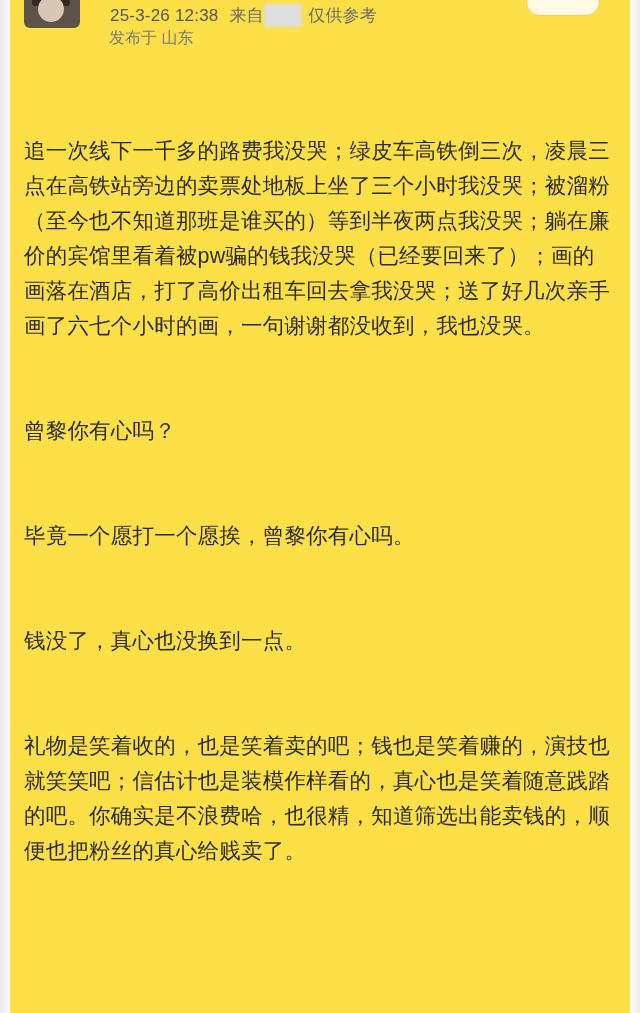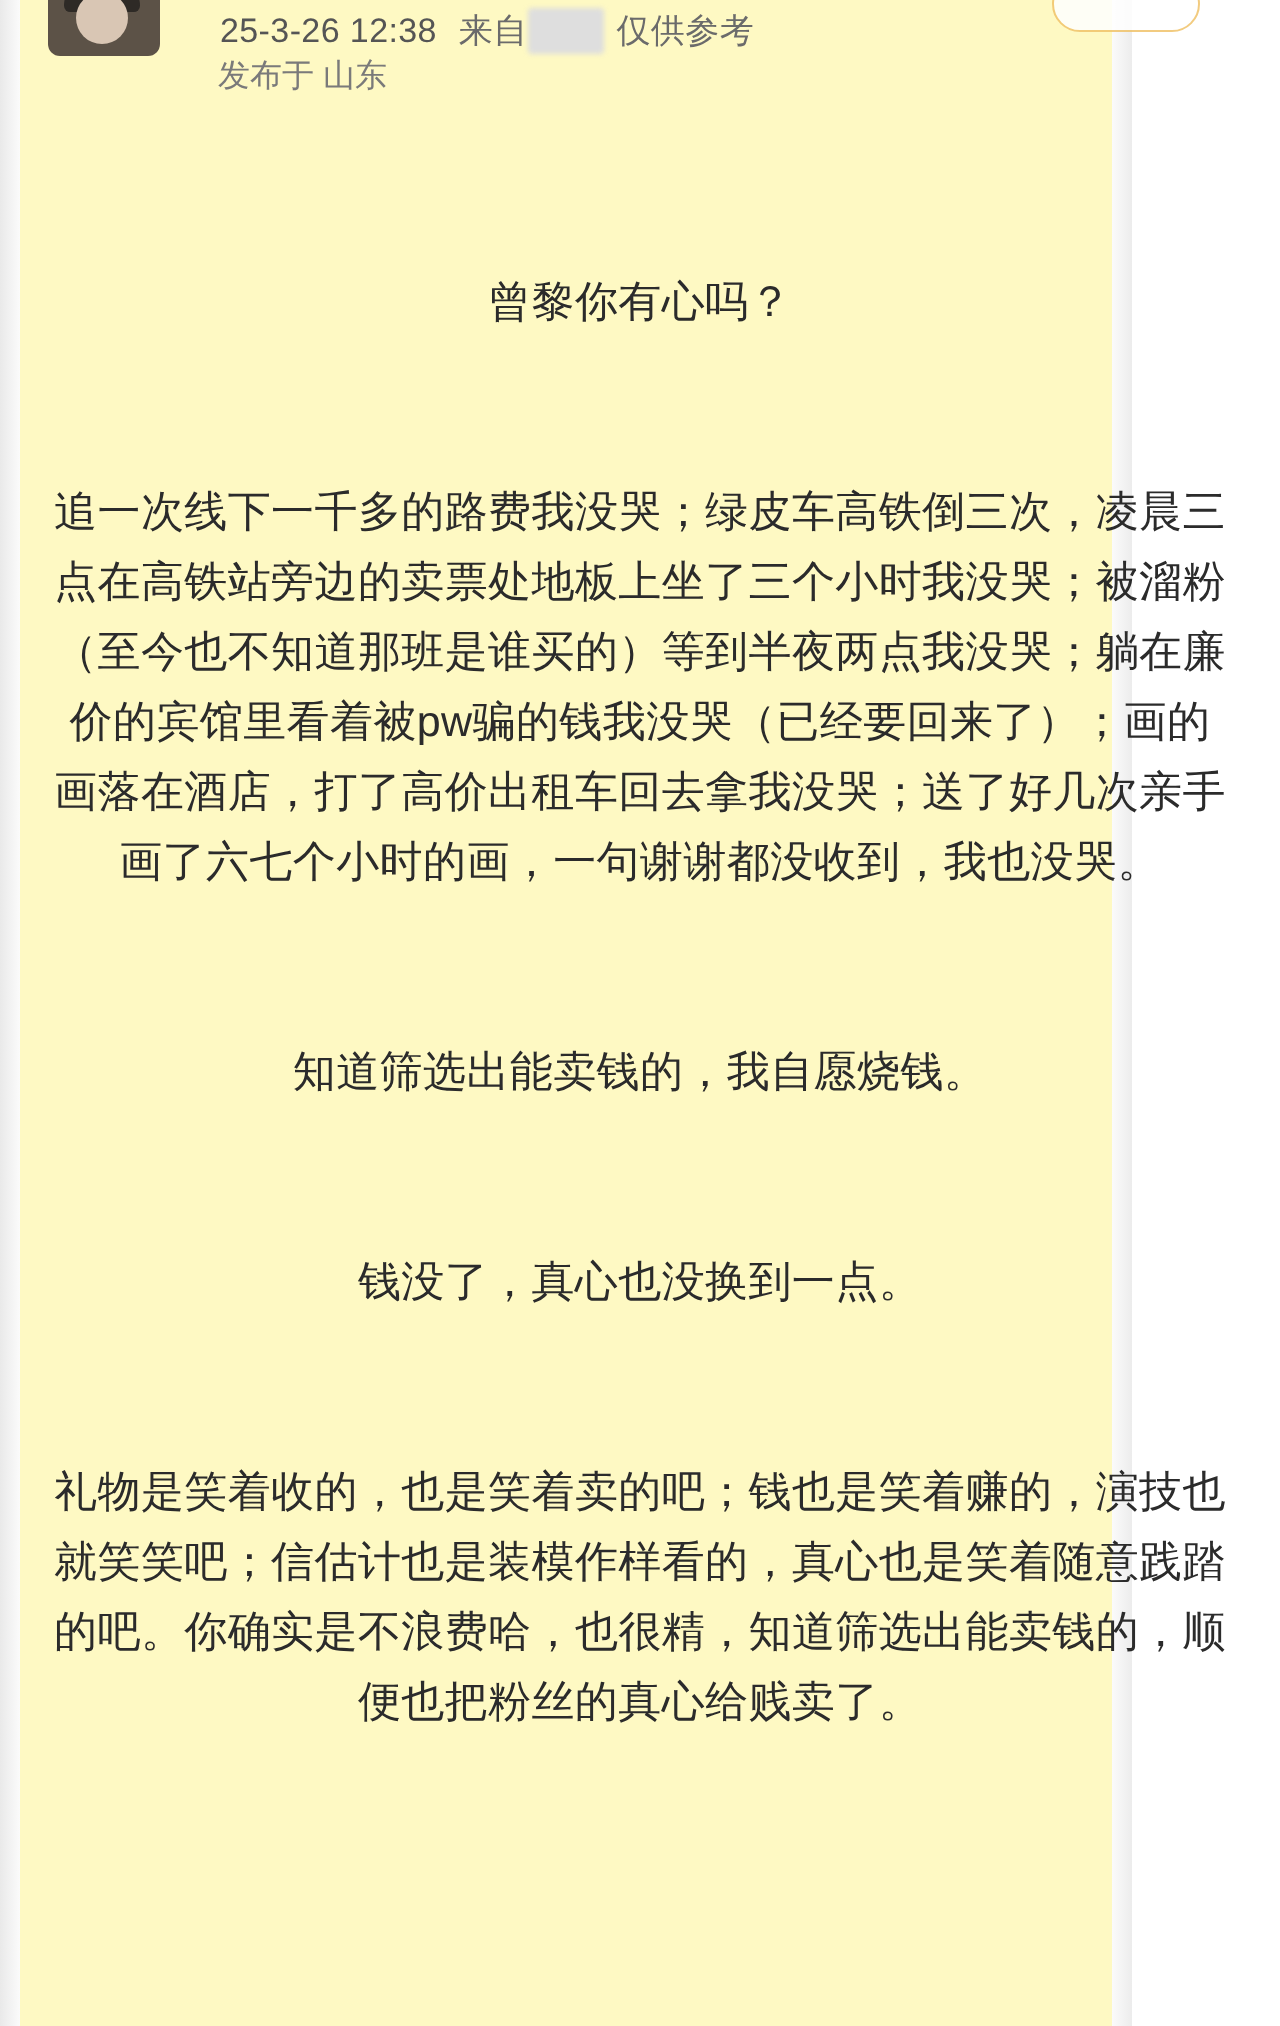--- a/index.html
+++ b/index.html
@@ -10,25 +10,24 @@
     width: 640px;
     height: 1013px;
     background: #ffffff;
     font-family: "Liberation Sans", sans-serif;
     overflow: hidden;
     position: relative;
   }
 
   .page {
     position: relative;
-    width: 566px;
+    width: 640px;
     height: 1013px;
-    background: #fef9c3;
+    background: #fde047;
     box-sizing: border-box;
-    text-align: center;
   }
 
   
   .left-gutter {
     position: absolute;
     left: 0; top: 0;
     width: 10px; height: 1013px;
     background: linear-gradient(to right, #e9e9e9, #fbfbfb);
   }
   .right-gutter {
@@ -161,23 +160,23 @@
 
     <div class="location-line">
       <span>发布于</span>
       <span>山东</span>
     </div>
 
     <div class="top-right-chip"></div>
   </div>
 
   <div class="post-body">
+    <p>追一次线下一千多的路费我没哭；绿皮车高铁倒三次，凌晨三点在高铁站旁边的卖票处地板上坐了三个小时我没哭；被溜粉（至今也不知道那班是谁买的）等到半夜两点我没哭；躺在廉价的宾馆里看着被pw骗的钱我没哭（已经要回来了）；画的画落在酒店，打了高价出租车回去拿我没哭；送了好几次亲手画了六七个小时的画，一句谢谢都没收到，我也没哭。</p>
     <p>曾黎你有心吗？</p>
-    <p>追一次线下一千多的路费我没哭；绿皮车高铁倒三次，凌晨三点在高铁站旁边的卖票处地板上坐了三个小时我没哭；被溜粉（至今也不知道那班是谁买的）等到半夜两点我没哭；躺在廉价的宾馆里看着被pw骗的钱我没哭（已经要回来了）；画的画落在酒店，打了高价出租车回去拿我没哭；送了好几次亲手画了六七个小时的画，一句谢谢都没收到，我也没哭。</p>
-    <p>知道筛选出能卖钱的，我自愿烧钱。</p>
+    <p>毕竟一个愿打一个愿挨，曾黎你有心吗。</p>
     <p>钱没了，真心也没换到一点。</p>
     <p>礼物是笑着收的，也是笑着卖的吧；钱也是笑着赚的，演技也就笑笑吧；信估计也是装模作样看的，真心也是笑着随意践踏的吧。你确实是不浪费哈，也很精，知道筛选出能卖钱的，顺便也把粉丝的真心给贱卖了。</p>
     
     
     
     
     
   </div>
 
 </div>

